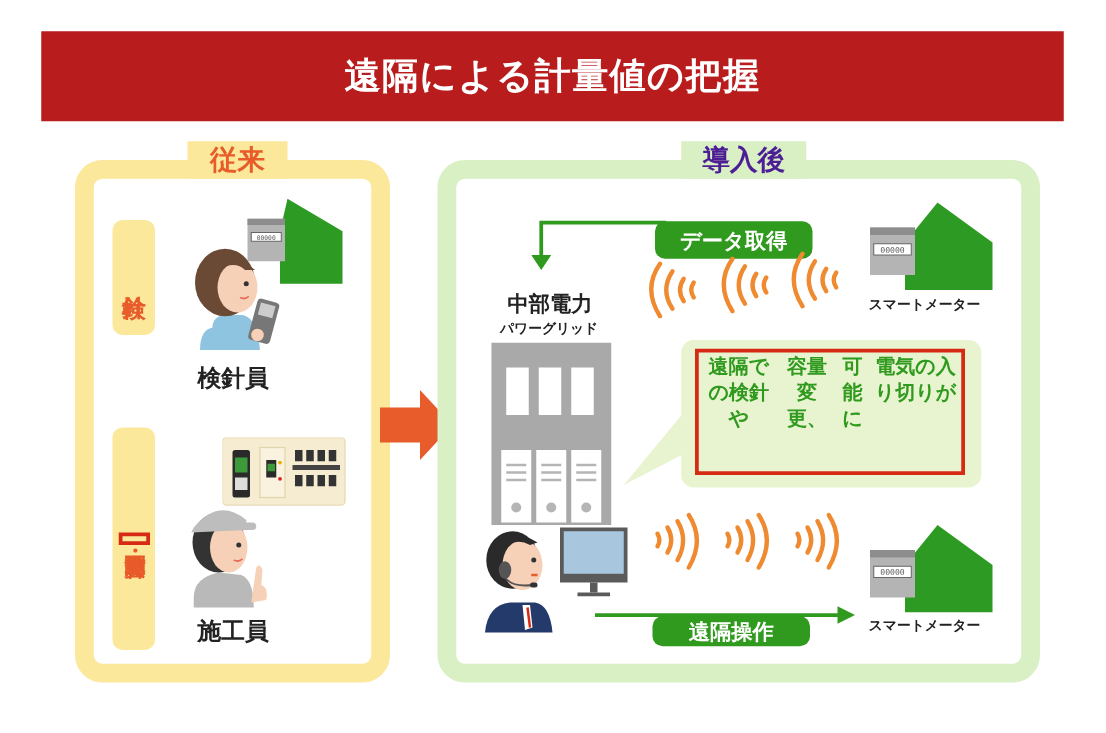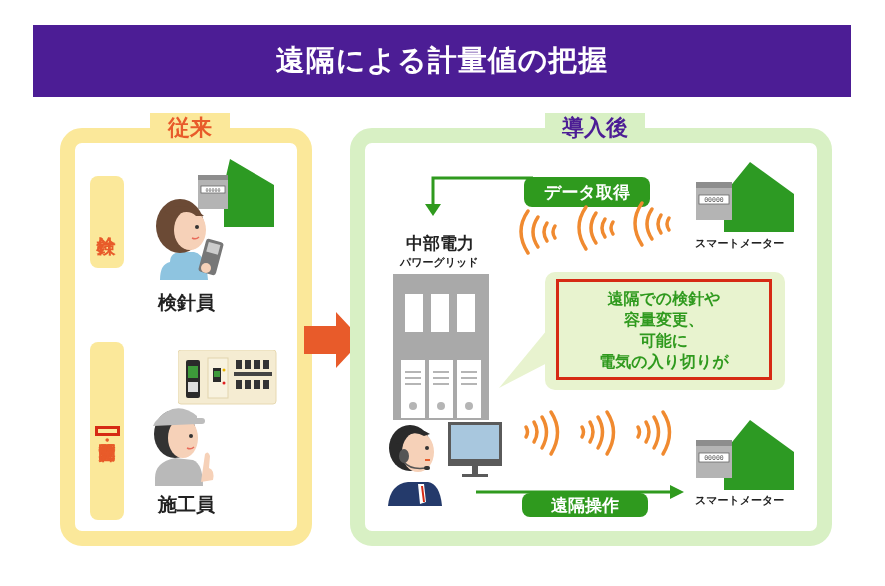--- a/index.html
+++ b/index.html
@@ -1,19 +1,19 @@
 <!DOCTYPE html>
 <html><head>
 <meta charset="utf-8">
 <style>
   html, body { margin:0; padding:0; }
   body { width:885px; height:586px; background:#ffffff; position:relative; overflow:hidden;
          font-family:"DejaVu Sans", "Liberation Sans", sans-serif; }
   .abs { position:absolute; }
-  .banner { left:33px; top:25px; width:818px; height:72px; background:#4c1d95;
+  .banner { left:33px; top:25px; width:818px; height:72px; background:#b91c1c;
             display:flex; align-items:center; justify-content:center; }
   .banner span { color:#fff; font-size:29px; font-weight:bold; letter-spacing:1px; }
   .panel-before { left:60px; top:128px; width:252px; height:418px; border:15px solid #fbe89a; border-radius:22px;
                   box-sizing:border-box; background:#fff; }
   .panel-after { left:350px; top:128px; width:482px; height:418px; border:15px solid #d8f0c4; border-radius:22px;
                  box-sizing:border-box; background:#fff; }
   .label-before { left:150px; top:113px; width:80px; text-align:center; color:#e85b2a; font-weight:bold; font-size:22px;
                   background:#fbe89a; }
   .label-after { left:545px; top:113px; width:100px; text-align:center; color:#4c1d95; font-weight:bold; font-size:22px;
                  background:#d8f0c4; }
@@ -22,21 +22,21 @@
                  font-size:19px; display:flex; align-items:center; justify-content:center; }
   .tag-youryou { left:90px; top:342px; width:34px; height:178px; background:#fbe89a; border-radius:8px;
                  display:flex; align-items:center; justify-content:center; }
   .tag-youryou-inner { border:3px solid #d62a14; padding:2px 1px; font-size:17px; line-height:1; }
   .caption { font-weight:bold; color:#222; font-size:19px; }
   .pill { background:#2f9a1e; color:#fff; font-weight:bold; font-size:17px; border-radius:8px;
           display:flex; align-items:center; justify-content:center;margin-top:16px; }
   .callout { left:545px; top:272px; width:240px; height:118px; background:#e8f3cf; border-radius:10px; }
   .callout-inner { left:556px; top:279px; width:216px; height:101px; border:3px solid #d62a14; box-sizing:border-box;
                    color:#2f9a1e; font-weight:bold; font-size:16px; line-height:21px; text-align:center;
-                   display:flex; flex-direction:column; justify-content:center; }
+                   display:flex; flex-direction:row; justify-content:center; }
   .small-cap { font-weight:bold; color:#222; font-size:11px; }
 </style>
 </head>
 <body>
 
 <div class="abs banner">
   <span>遠隔による計量値の把握</span>
 </div>
 
 <div class="abs panel-before"></div>

